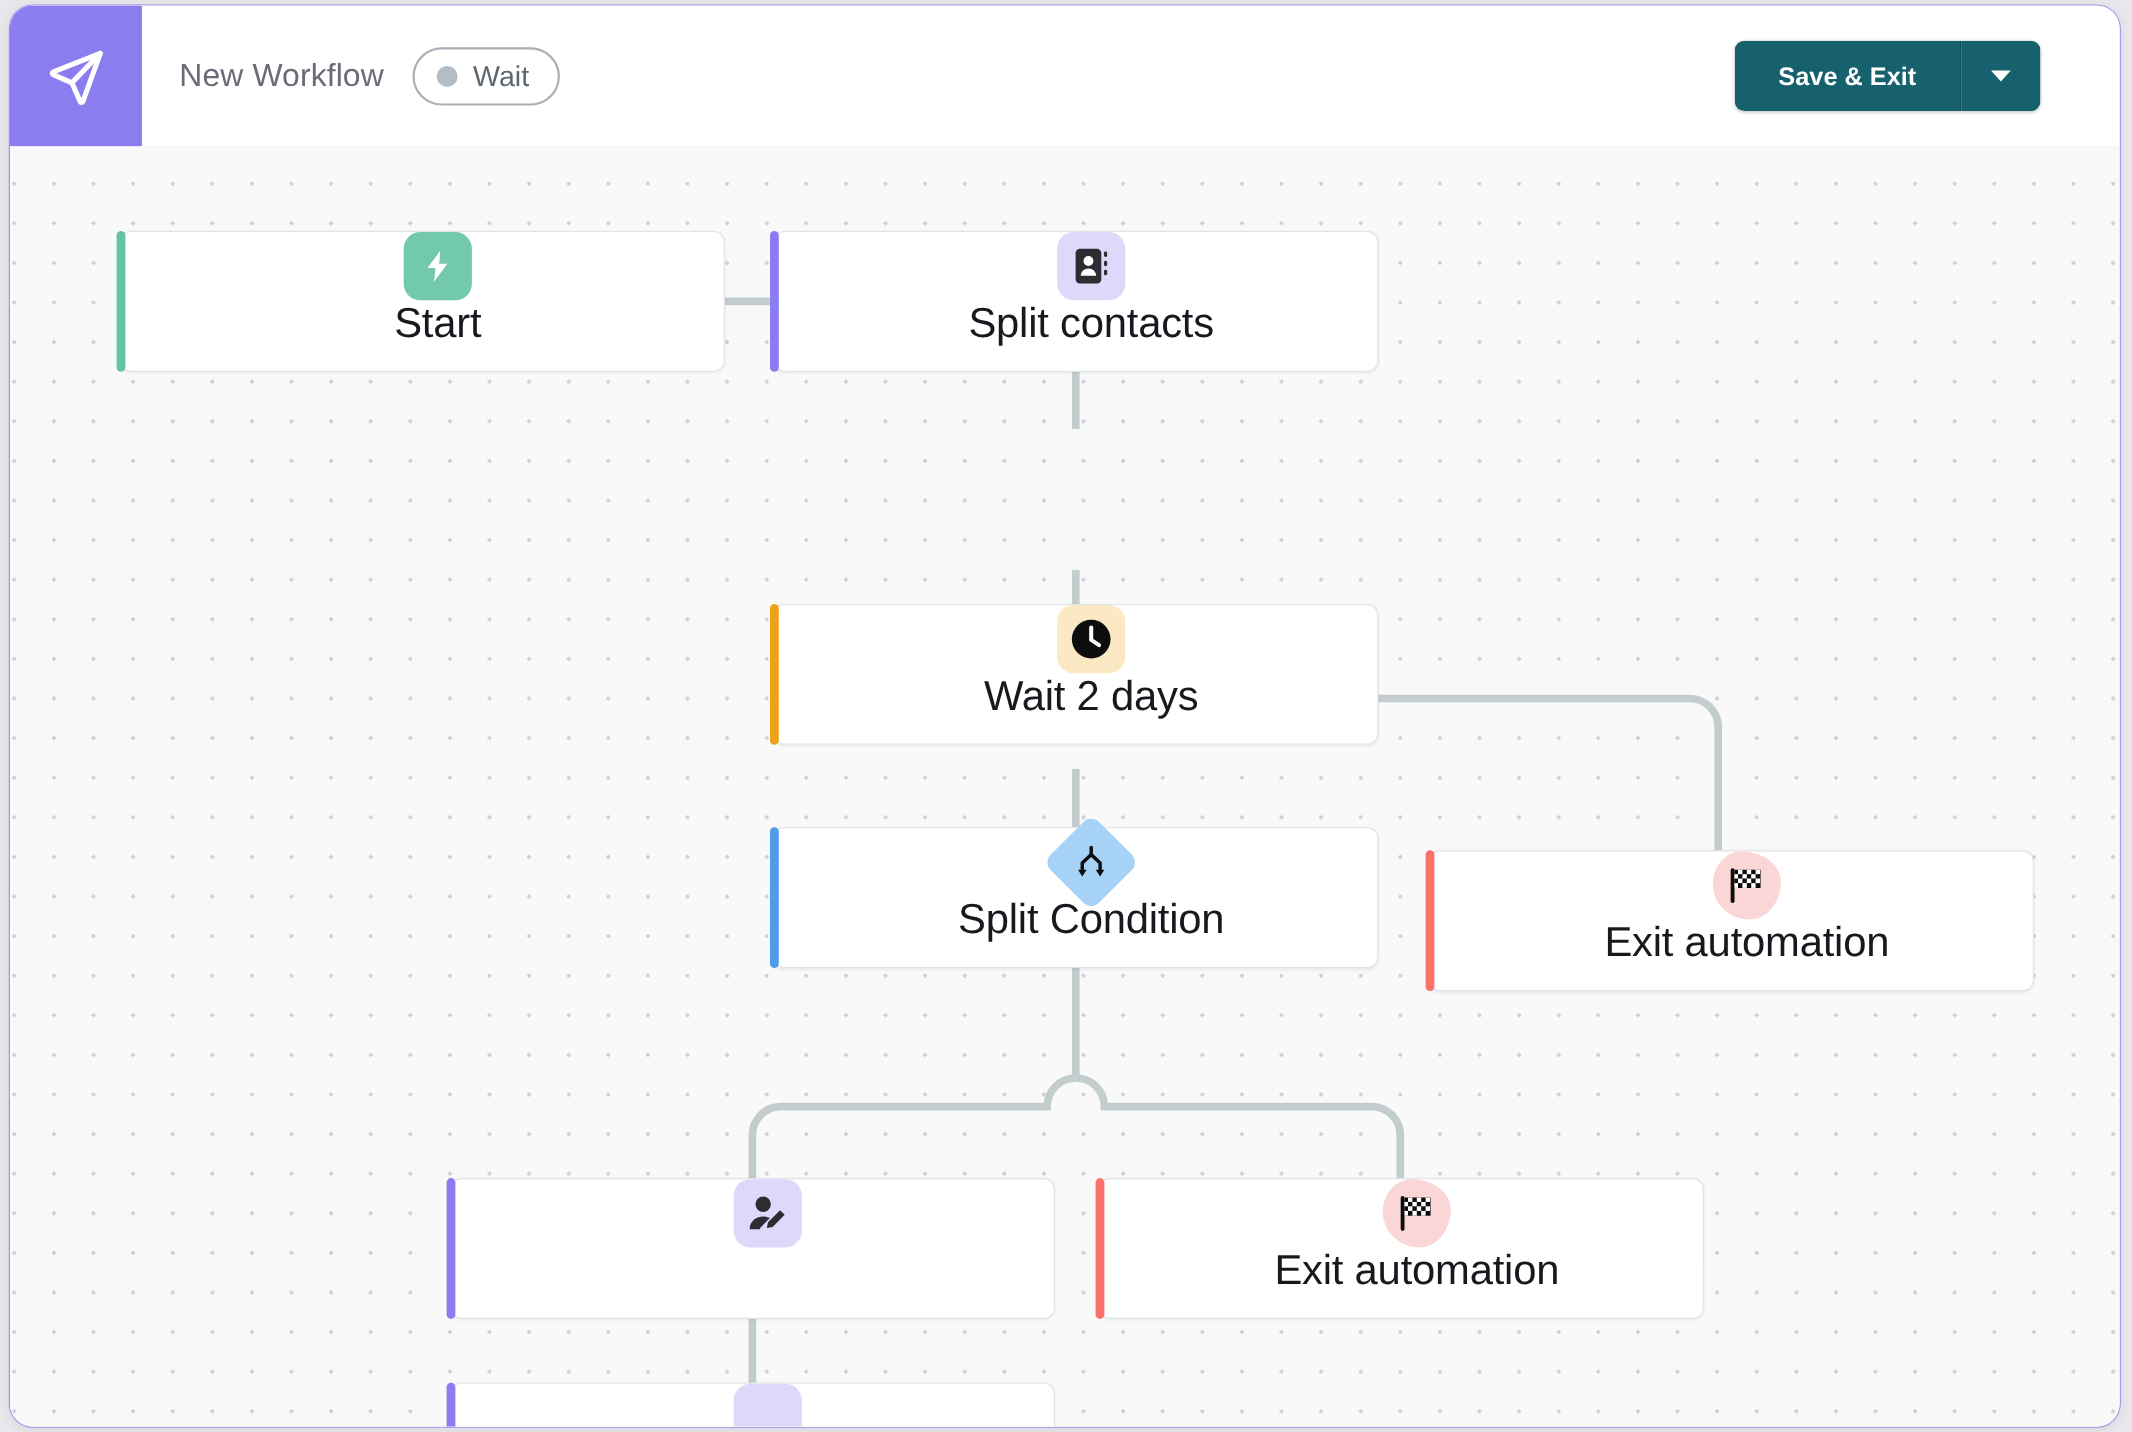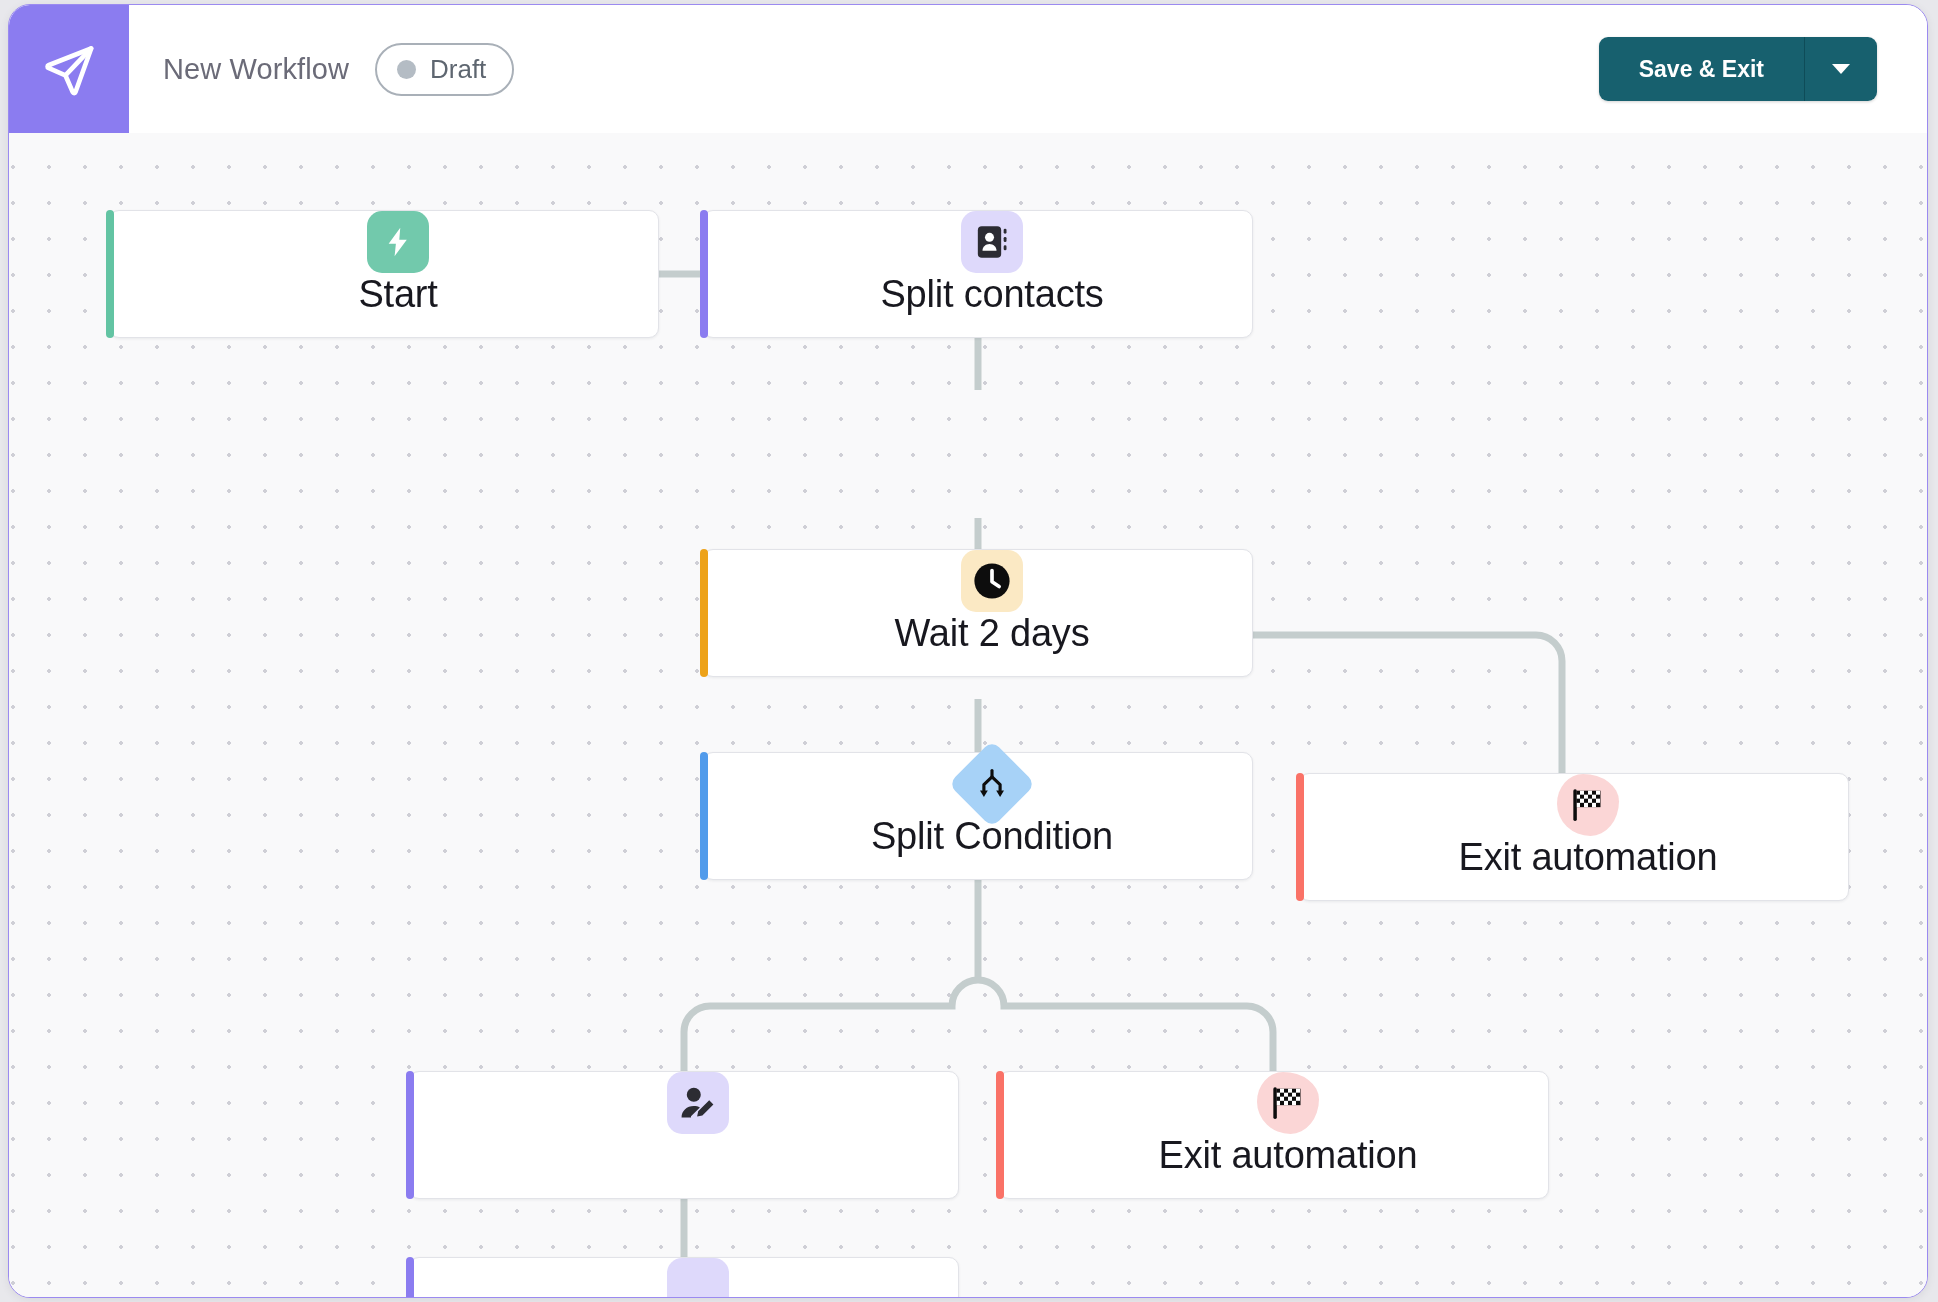--- a/index.html
+++ b/index.html
@@ -50,21 +50,21 @@
     padding: 9px 26px 9px 20px;
     background: #fff;
   }
   #status-dot {
     width: 19px; height: 19px; border-radius: 50%;
     background: #b4bcc4; flex: 0 0 auto;
   }
   #status-label { font-size: 26px; color: #5e6670; }
 
   #topbar-actions {
-    margin-left: auto; margin-right: 50px;
+    margin-left: auto; margin-right: 72px;
     display: flex; align-items: flex-start;
     border-radius: 9px; overflow: hidden;
     box-shadow: 0 1px 3px rgba(0,0,0,0.18);
   }
   #save-exit-button {
     background: #17606e; color: #ffffff;
     font-size: 23px; font-weight: 700;
     padding: 0 40px; height: 64px;
     display: flex; align-items: center; justify-content: center;
     border: none; cursor: pointer;
@@ -144,21 +144,21 @@
       <svg viewBox="0 0 24 24" fill="none" stroke="#ffffff" stroke-width="2" stroke-linejoin="round" stroke-linecap="round">
         <path d="M21.5 3.2 3.2 10.4a.6.6 0 0 0-.05 1.1l7.3 3.2 3.2 7.3a.6.6 0 0 0 1.1-.05L21.5 3.2Z"></path>
         <path d="M21.5 3.2 10.45 14.7"></path>
       </svg>
     </div>
 
     <div id="title-group">
       <span id="page-title">New Workflow</span>
       <span id="status-badge">
         <span id="status-dot" style="background: rgb(180, 188, 196);"></span>
-        <span id="status-label">Draft</span>
+        <span id="status-label">Wait</span>
       </span>
     </div>
 
     <div id="topbar-actions">
       <button id="save-exit-button" style="background: rgb(23, 96, 110);">Save &amp; Exit</button>
       <div id="save-exit-dropdown" style="background: rgb(23, 96, 110);">
         <span class="caret"></span>
       </div>
     </div>
   </div>

